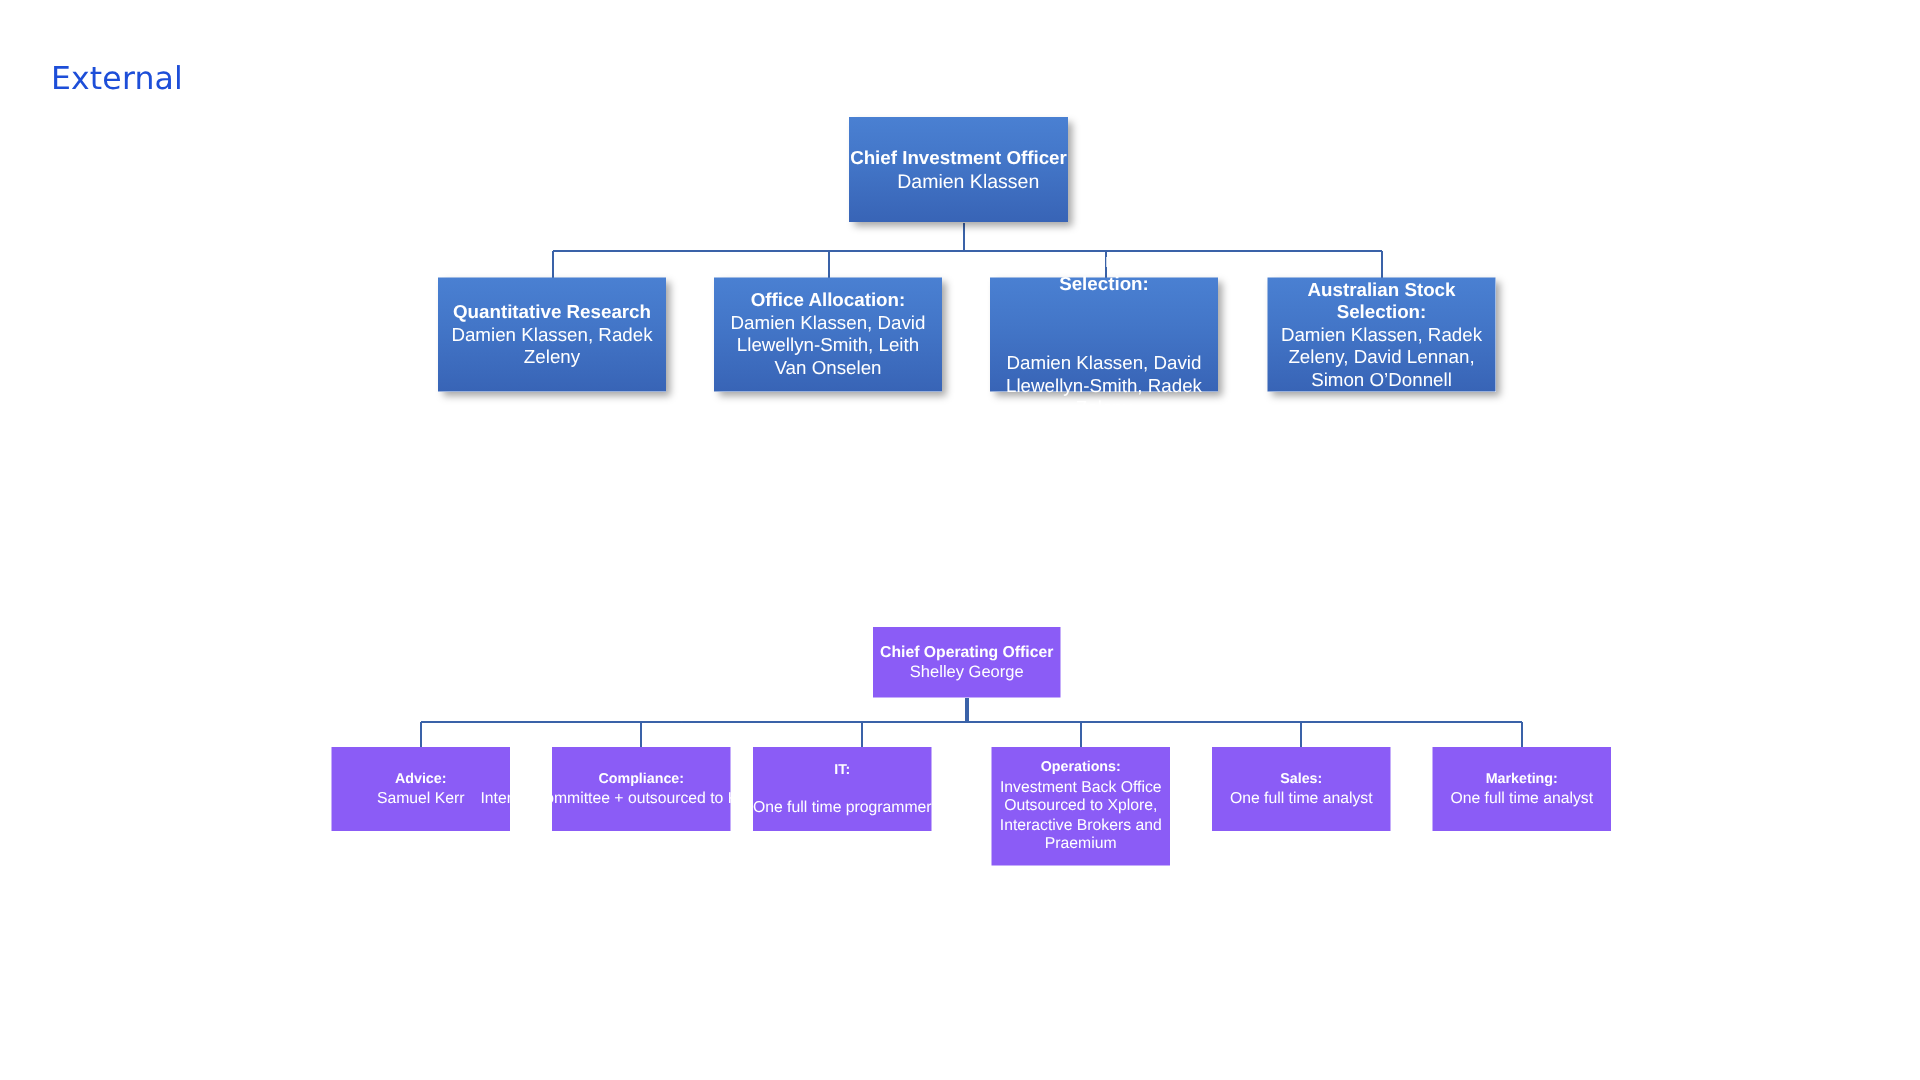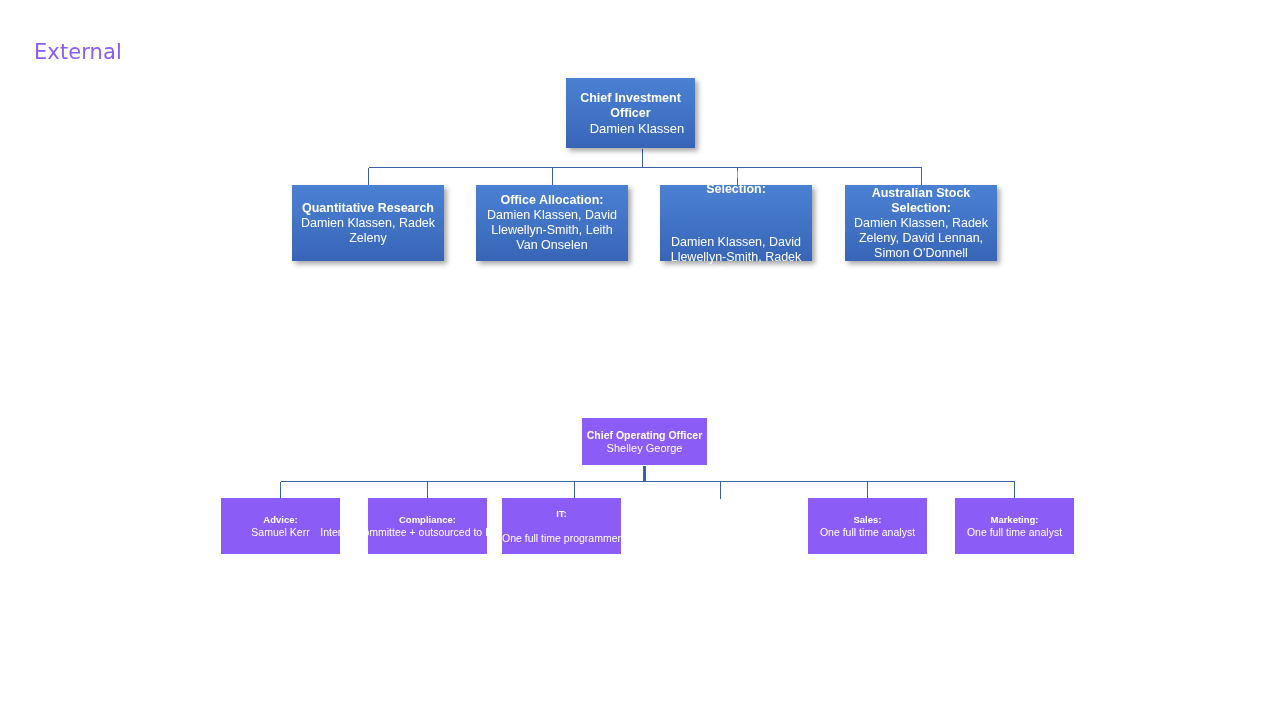--- a/index.html
+++ b/index.html
@@ -23,21 +23,21 @@
     height: 720px;
   }
 
   
   .slide-title {
     position: absolute;
     left: 34px;
     top: 38px;
     font-size: 21px;
     line-height: 28px;
-    color: #8b5cf6;
+    color: #1d4ed8;
     font-family: "DejaVu Sans", sans-serif;
     font-weight: 400;
     letter-spacing: 0.1px;
     white-space: nowrap;
   }
 
   
   .node {
     position: absolute;
     box-sizing: border-box;
@@ -64,21 +64,21 @@
     box-shadow: 3px 3px 5px rgba(0,0,0,0.35);
   }
   
   .node.flat {
     background: #8b5cf6;
   }
 
   
   .cio {
     left: 566px; top: 78px;
-    width: 129px; height: 70px;
+    width: 146px; height: 70px;
     font-size: 12.5px;
     line-height: 15px;
   }
   .cio .ttl { font-size: 12.5px; }
   .cio .sub { font-size: 13px; margin-left: 13px; }
 
   .lvl2 {
     top: 185px;
     width: 152px;
     height: 76px;
@@ -199,20 +199,24 @@
   <div class="node flat lvl2b n-compliance">
     <span class="ttl">Compliance:</span>
     <span class="sub wide">Internal committee + outsourced to King Irving</span>
   </div>
 
   <div class="node flat lvl2b n-it">
     <span class="ttl">IT:</span>
     <span class="sub wide">One full time programmer</span>
   </div>
 
+  <div class="node flat lvl2b n-operations">
+    <span class="ttl">Operations:</span>
+    <span class="sub">Investment Back Office Outsourced to Xplore, Interactive Brokers and Praemium</span>
+  </div>
 
   <div class="node flat lvl2b n-sales">
     <span class="ttl">Sales:</span>
     <span class="sub">One full time analyst</span>
   </div>
 
   <div class="node flat lvl2b n-marketing">
     <span class="ttl">Marketing:</span>
     <span class="sub">One full time analyst</span>
   </div>

